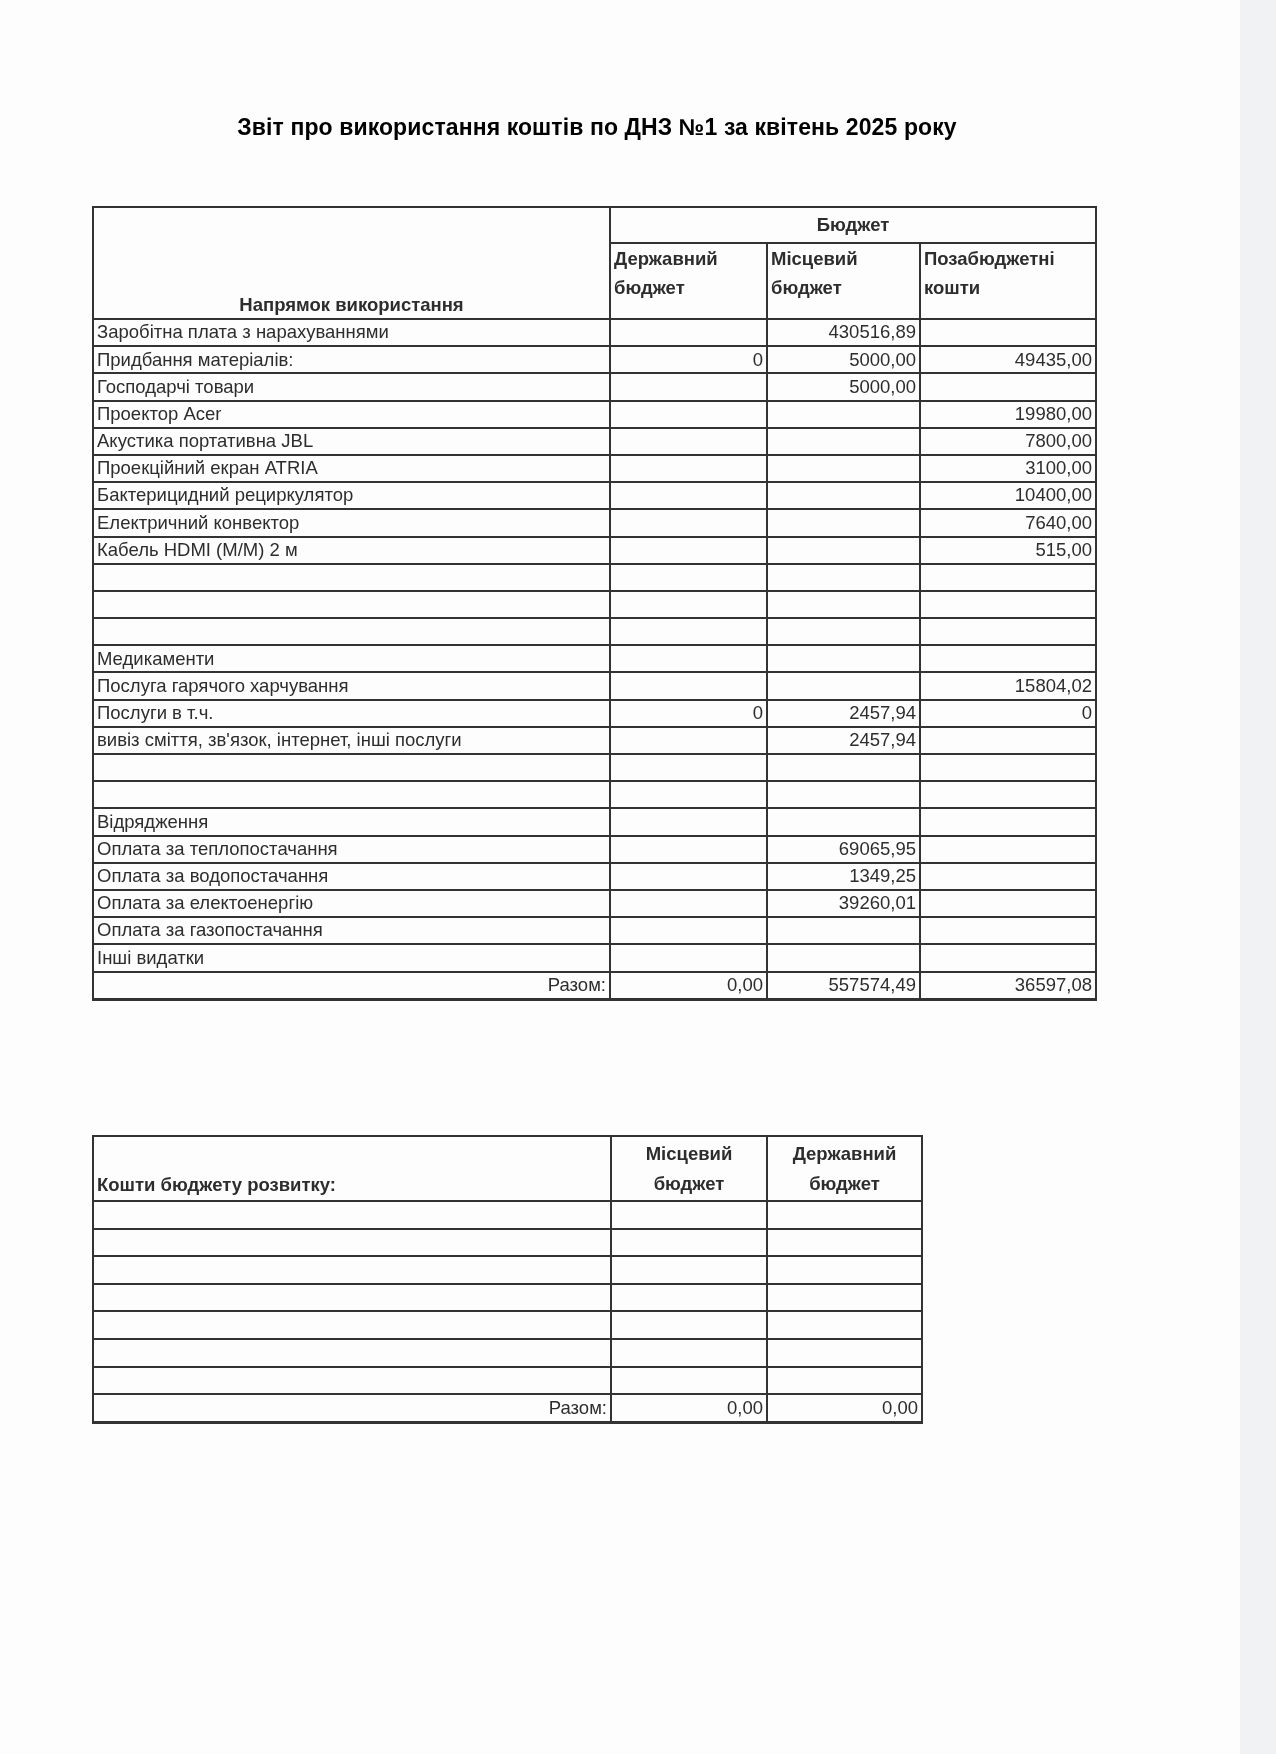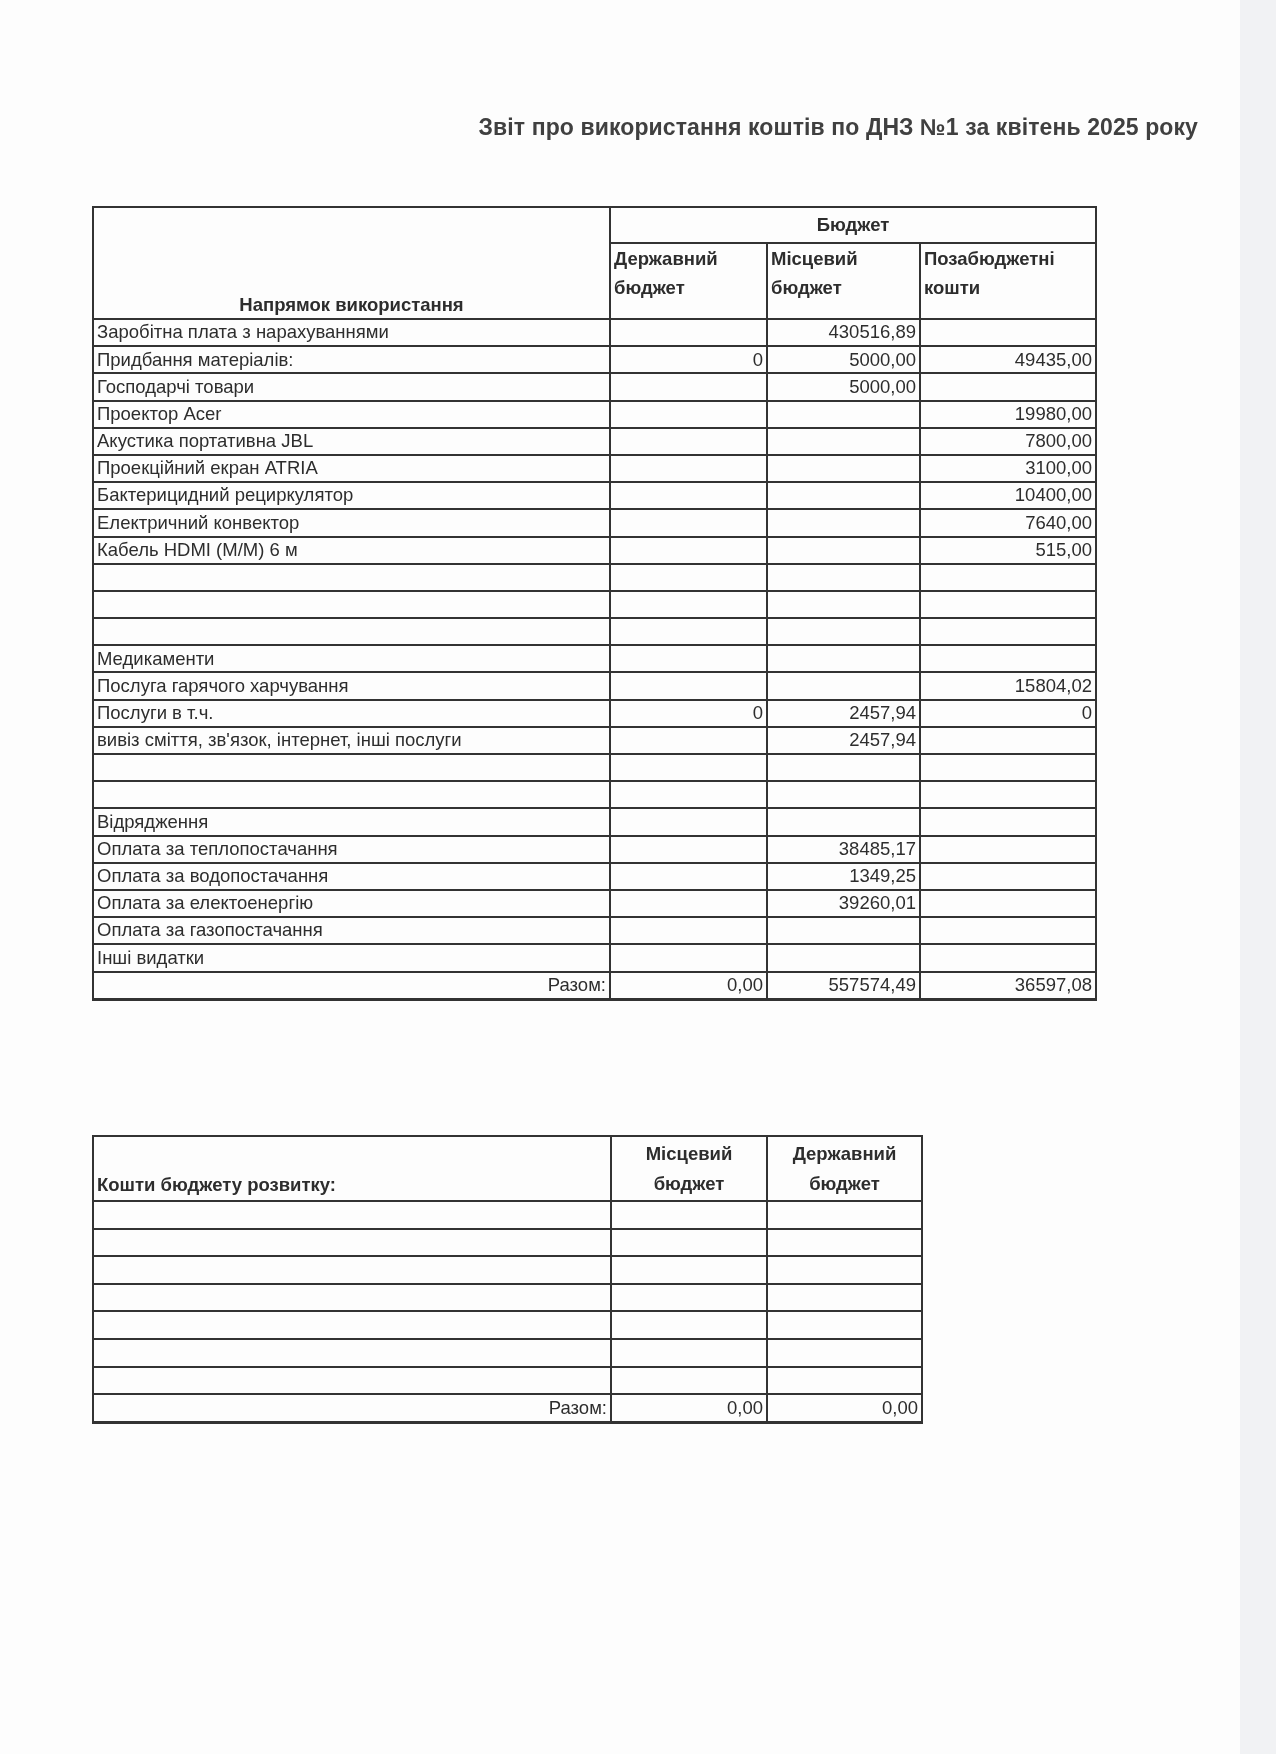--- a/index.html
+++ b/index.html
@@ -2,22 +2,22 @@
 <html><head>
 <meta charset="utf-8">
 <style>
   html, body { margin: 0; padding: 0; }
   body {
     width: 1276px; height: 1754px; background: #fdfdfd; position: relative; overflow: hidden;
     font-family: "Liberation Sans", "DejaVu Sans", sans-serif; color: #2a2a2a;
   }
   .right-edge { position: absolute; top: 0; right: 0; width: 36px; height: 1754px; background: #f1f2f4; }
   .title {
-    position: absolute; top: 114px; left: 12px; width: 1186px; text-align: right;
-    font-size: 23px; font-weight: bold; color: #404040; letter-spacing: 0.1px;
+    position: absolute; top: 114px; left: 4px; width: 1186px; text-align: center;
+    font-size: 23px; font-weight: bold; color: #000000; letter-spacing: 0.1px;
   }
   table { border-collapse: collapse; position: absolute; table-layout: fixed; }
   td, th {
     border: 2px solid #333; padding: 0 3px; font-size: 18.5px; line-height: 1;
     height: 25px; vertical-align: middle; white-space: nowrap; overflow: hidden;
     font-weight: normal; color: #2d2d2d;
   }
   .num { text-align: right; }
   .bold { font-weight: bold; }
   #main-table { left: 92px; top: 206px; width: 1003px; }
@@ -102,21 +102,21 @@
         <td class="num"></td>
         <td class="num">10400,00</td>
       </tr>
       <tr>
         <td>Електричний конвектор</td>
         <td class="num"></td>
         <td class="num"></td>
         <td class="num">7640,00</td>
       </tr>
       <tr>
-        <td>Кабель HDMI (M/M) 6 м</td>
+        <td>Кабель HDMI (M/M) 2 м</td>
         <td class="num"></td>
         <td class="num"></td>
         <td class="num">515,00</td>
       </tr>
       <tr>
         <td></td>
         <td class="num"></td>
         <td class="num"></td>
         <td class="num"></td>
       </tr>
@@ -170,21 +170,21 @@
       </tr>
       <tr>
         <td>Відрядження</td>
         <td class="num"></td>
         <td class="num"></td>
         <td class="num"></td>
       </tr>
       <tr>
         <td>Оплата за теплопостачання</td>
         <td class="num"></td>
-        <td class="num">38485,17</td>
+        <td class="num">69065,95</td>
         <td class="num"></td>
       </tr>
       <tr>
         <td>Оплата за водопостачання</td>
         <td class="num"></td>
         <td class="num">1349,25</td>
         <td class="num"></td>
       </tr>
       <tr>
         <td>Оплата за електоенергію</td>

